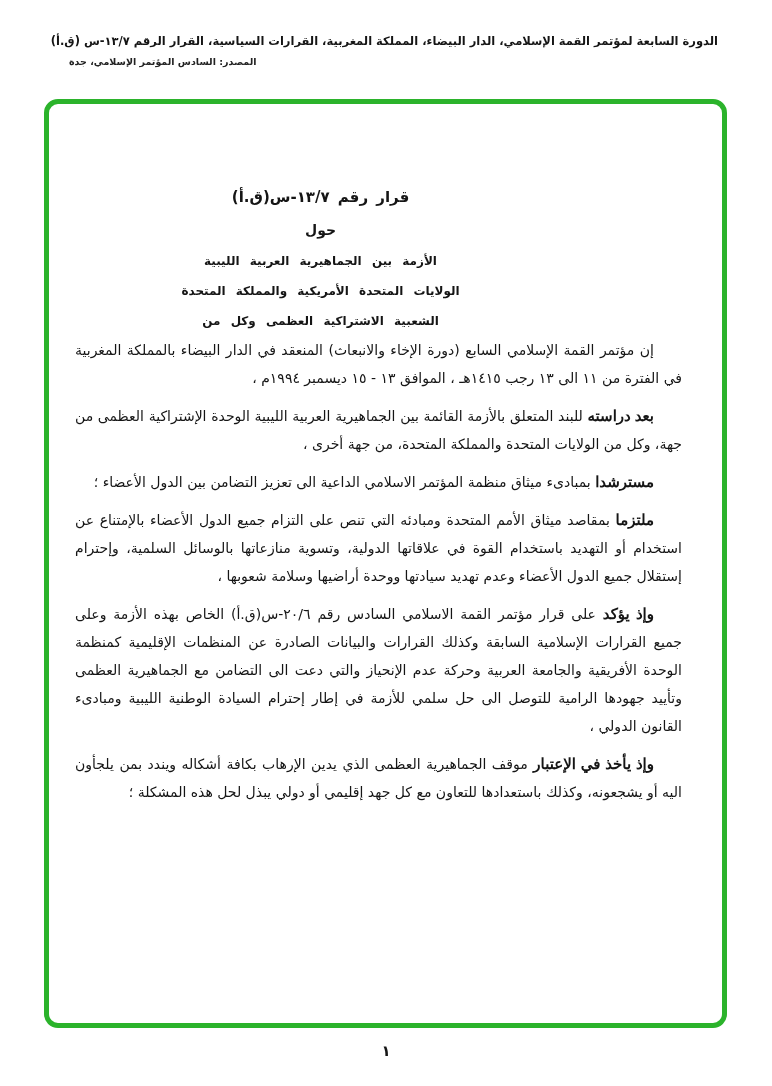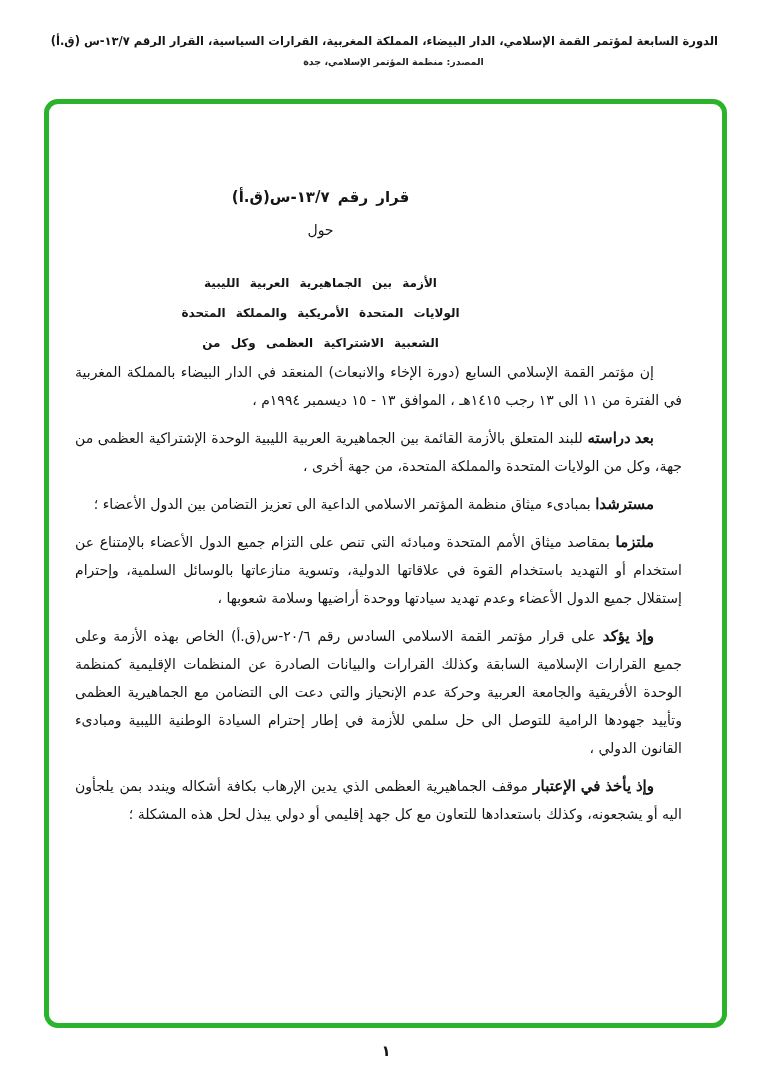--- a/index.html
+++ b/index.html
@@ -9,21 +9,21 @@
     color:#151515;
     position:relative;
     overflow:hidden;
   }
 
   
   .doc-header {
     position:absolute;
     top:34px; right:54px; left:69px;
     direction:rtl;
-    text-align:center;
+    text-align:left;
   }
   .doc-header .h1 {
     font-size:11.5px;
     font-weight:700;
     letter-spacing:0;
     white-space:nowrap;
   }
   .doc-header .h2 {
     font-size:9.5px;
     font-weight:700;
@@ -51,22 +51,22 @@
     transform:translateX(-58px);
   }
   .title-block .t1 {
     font-size:15px;
     font-weight:600;
     margin-bottom:16px;
     word-spacing:3px;
   }
   .title-block .t2 {
     font-size:14px;
-    font-weight:400;
-    margin-bottom:30px;
+    font-weight:700;
+    margin-bottom:8px;
   }
   .title-block .t3 {
     font-size:12px;
     font-weight:700;
     line-height:30px;
     word-spacing:6px;
   }
 
   
   .body-text {
@@ -94,21 +94,21 @@
     font-weight:700;
   }
 </style>
 </head>
 <body>
 
 <div class="page">
 
   <header class="doc-header">
     <div class="h1">الدورة السابعة لمؤتمر القمة الإسلامي، الدار البيضاء، المملكة المغربية، القرارات السياسية، القرار الرقم ١٣/٧-س (ق.أ)</div>
-    <div class="h2">المصدر:  منظمة المؤتمر الإسلامي، جدة</div>
+    <div class="h2">المصدر:  السادس المؤتمر الإسلامي، جدة</div>
   </header>
 
   <div class="green-box" style="border-color: rgb(43, 179, 43);">
 
     <div class="title-block">
       <div class="t1">قرار رقم ١٣/٧-س(ق.أ)</div>
       <div class="t2">حول</div>
       <div class="t3">الأزمة بين الجماهيرية العربية الليبية</div>
       <div class="t3">الولايات المتحدة الأمريكية والمملكة المتحدة</div>
       <div class="t3">الشعبية الاشتراكية العظمى وكل من</div>

